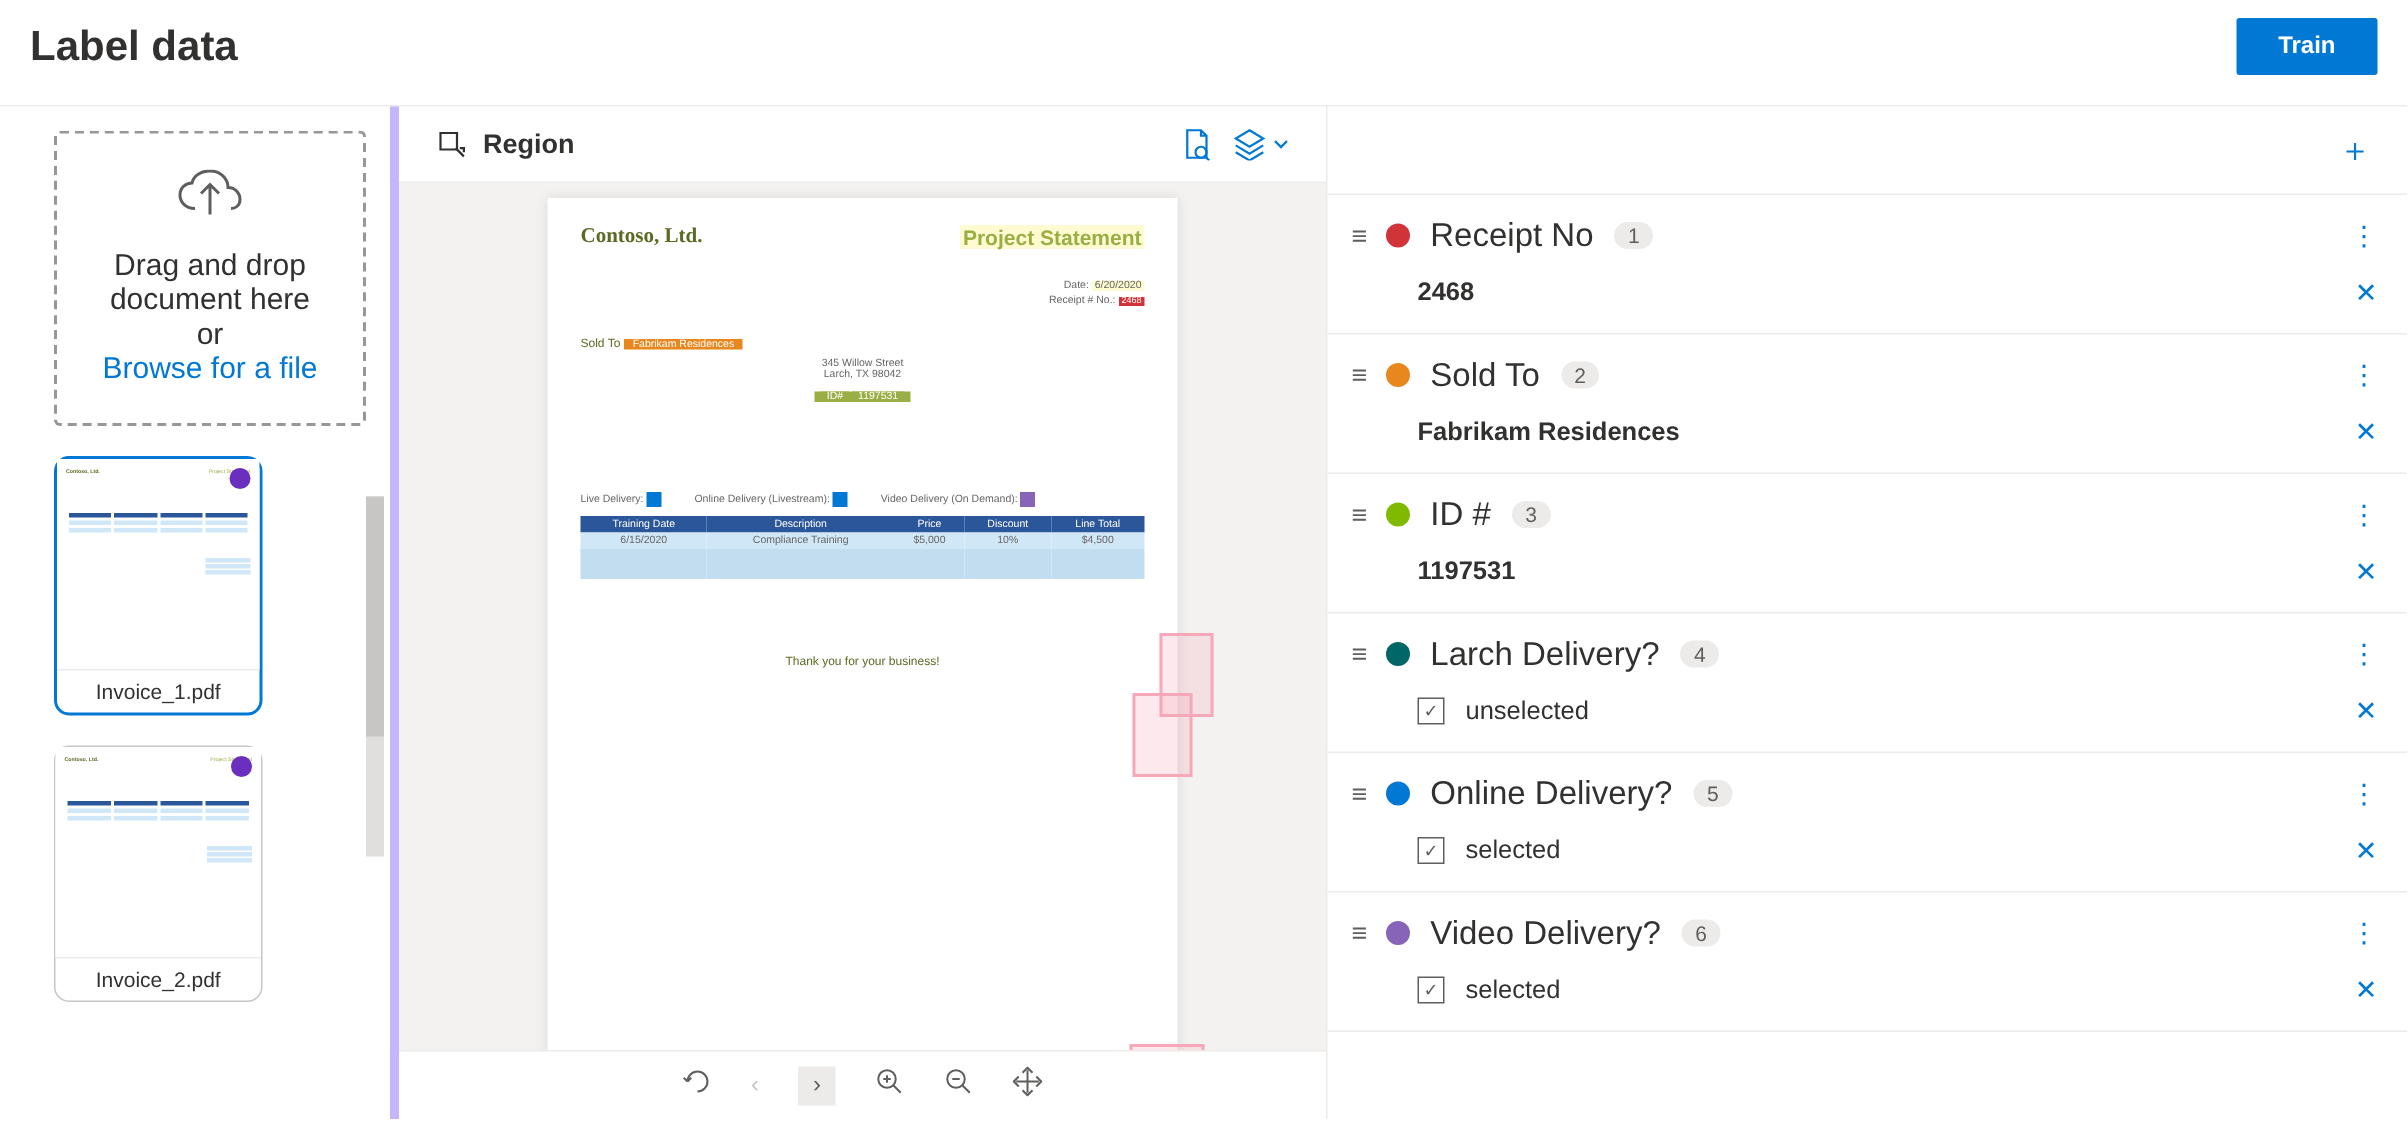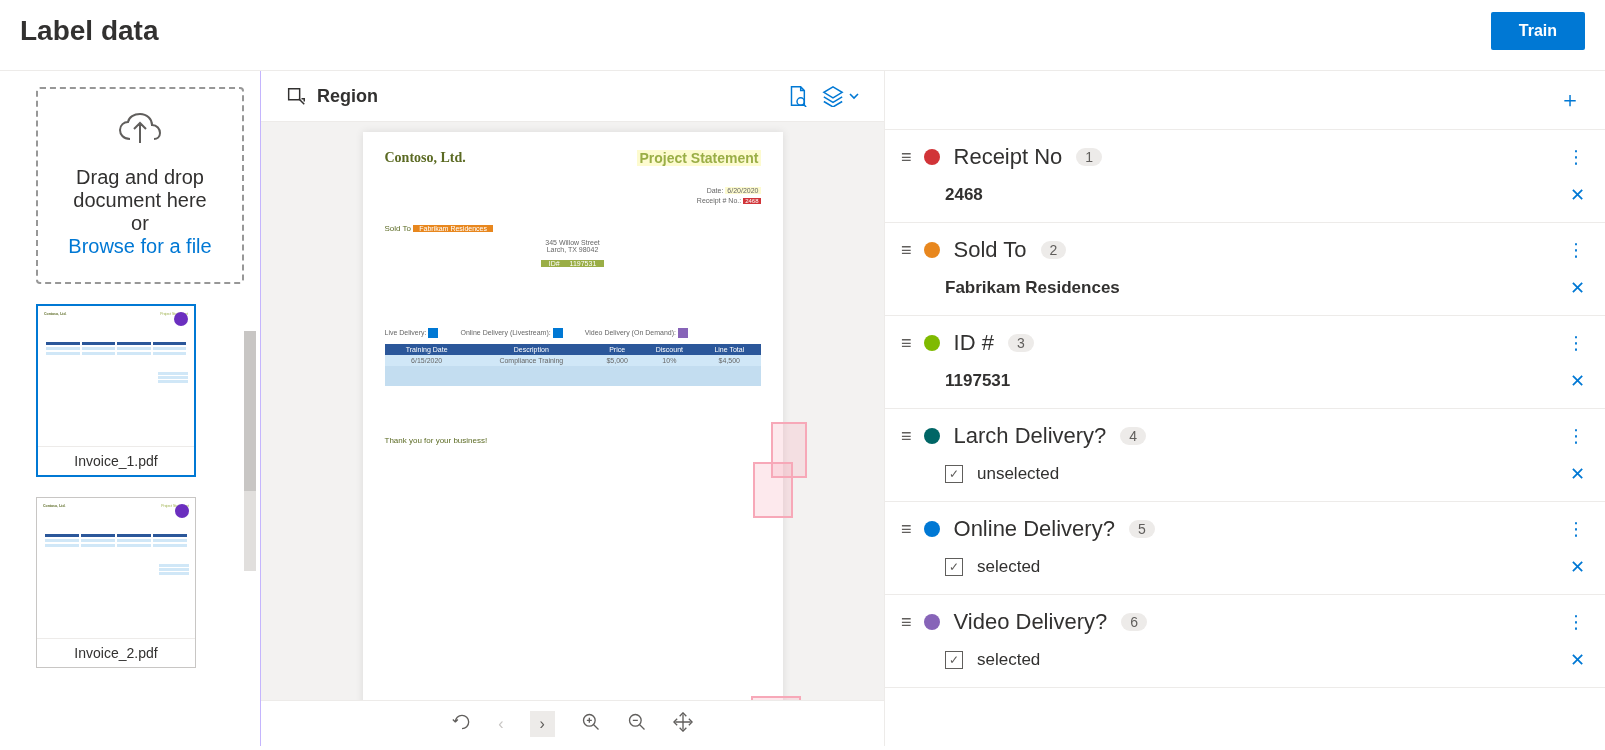--- a/index.html
+++ b/index.html
@@ -24,32 +24,32 @@
 
 .left { width: 260px; padding: 16px 16px 0 36px; overflow-y: auto; position: relative; }
 .dropzone {
   border: 2px dashed #979797; border-radius: 4px;
   padding: 24px 10px; text-align: center; font-size: 20px;
   color: #323130; margin-bottom: 20px;
 }
 .dropzone .cloud { font-size: 36px; color: #605e5c; margin-bottom: 10px; }
 .dropzone .browse { color: #0078d4; cursor: pointer; }
 .thumb {
-  border: 1px solid #c8c6c4; border-radius: 0;
-  margin-bottom: 20px; width: 160px; position: relative; background:#fff;
+  border: 1px solid #c8c6c4; border-radius: 10px;
+  margin-bottom: 20px; width: 139px; position: relative; background:#fff;
 }
 .thumb.selected { border: 2px solid #0078d4; }
 .thumb .preview { height: 140px; background:#fff; position:relative; overflow:hidden; font-size:4px; padding:6px;}
 .thumb .dot { position:absolute; top:6px; right:6px; width:14px; height:14px; border-radius:50%; background:#6b2fbf; }
 .thumb .name { text-align:center; padding:6px 0; font-size:14px; border-top:1px solid #edebe9;}
 .left-scroll { position:absolute; right:4px; top:260px; width:12px; height:240px; background:#e1dfdd;}
 .left-scroll .bar{ width:100%; height:160px; background:#c8c6c4;}
 
 
-.center { flex: 1; border-left:1px solid #c4b5fd; border-right:1px solid #edebe9; display:flex; flex-direction:column; position:relative;}
+.center { flex: 1; border-left:6px solid #c4b5fd; border-right:1px solid #edebe9; display:flex; flex-direction:column; position:relative;}
 .c-toolbar { display:flex; align-items:center; padding:14px 24px; gap:14px; border-bottom:1px solid #edebe9;}
 .c-toolbar .region { display:flex; align-items:center; gap:10px; font-size:18px; font-weight:600;}
 .c-toolbar .spacer{flex:1;}
 .c-icon { color:#0078d4; cursor:pointer; display:inline-flex; align-items:center;}
 .canvas { flex:1; background:#f3f2f1; display:flex; justify-content:center; overflow:hidden; position:relative; padding-top:10px;}
 .doc { width:420px; background:#fff; padding:18px 22px; font-size:8px; color:#666; box-shadow:0 0 8px rgba(0,0,0,0.1); position:relative;}
 .doc .logo{font-family:Georgia,serif; font-weight:bold; font-size:14px; color:#5b6a23;}
 .doc .title{position:absolute; top:18px; right:22px; color:#9aae46; font-size:14px; font-weight:600; background:#fdfbcf; padding:0 2px;}
 .doc .meta{ text-align:right; font-size:7px; margin-top:20px; line-height:1.4;}
 .doc .meta .h{background:#fdfbcf; padding:0 2px;}
@@ -64,21 +64,21 @@
 .doc .chk{ width:10px; height:10px; display:inline-block; vertical-align:middle;}
 .doc .chk.blue{background:#0078d4;}
 .doc .chk.purple{background:#8764b8;}
 .doc table{width:100%; border-collapse:collapse; margin-top:6px; font-size:7px;}
 .doc th{background:#2b579a; color:#fff; padding:2px; font-weight:normal;}
 .doc td{background:#d0e7f7; padding:2px; text-align:center;}
 .doc tr.empty td{background:#c3ddf0; height:10px;}
 .doc .totals{margin-top:60px; text-align:right; font-size:8px; line-height:1.6;}
 .doc .totals .lbl{color:#5b6a23; display:inline-block; width:60px; text-align:left;}
 .doc .totals .v{background:#d0e7f7; padding:0 6px; display:inline-block; width:40px; text-align:right;}
-.doc .thanks{text-align:left; margin-top:50px; font-size:8px; color:#5b6a23;}
+.doc .thanks{text-align:center; margin-top:50px; font-size:8px; color:#5b6a23;}
 .pinkbox{position:absolute; border:2px solid #f7a8b8; background:rgba(247,168,184,0.25);}
 .bottom-tools{ position:absolute; bottom:0; left:0; right:0; height:46px; background:#fff; border-top:1px solid #edebe9; display:flex; justify-content:center; align-items:center; gap:26px;}
 .bottom-tools .tool{color:#605e5c; cursor:pointer;}
 
 
 .right { width:720px; overflow-y:auto;}
 .r-toolbar{ display:flex; justify-content:flex-end; padding:14px 24px; border-bottom:1px solid #edebe9;}
 .plus{ color:#0078d4; font-size:22px; cursor:pointer; font-weight:300;}
 .field{ border-bottom:1px solid #edebe9; padding:0;}
 .f-head{display:flex; align-items:center; padding:14px 20px 8px 16px; gap:14px;}

